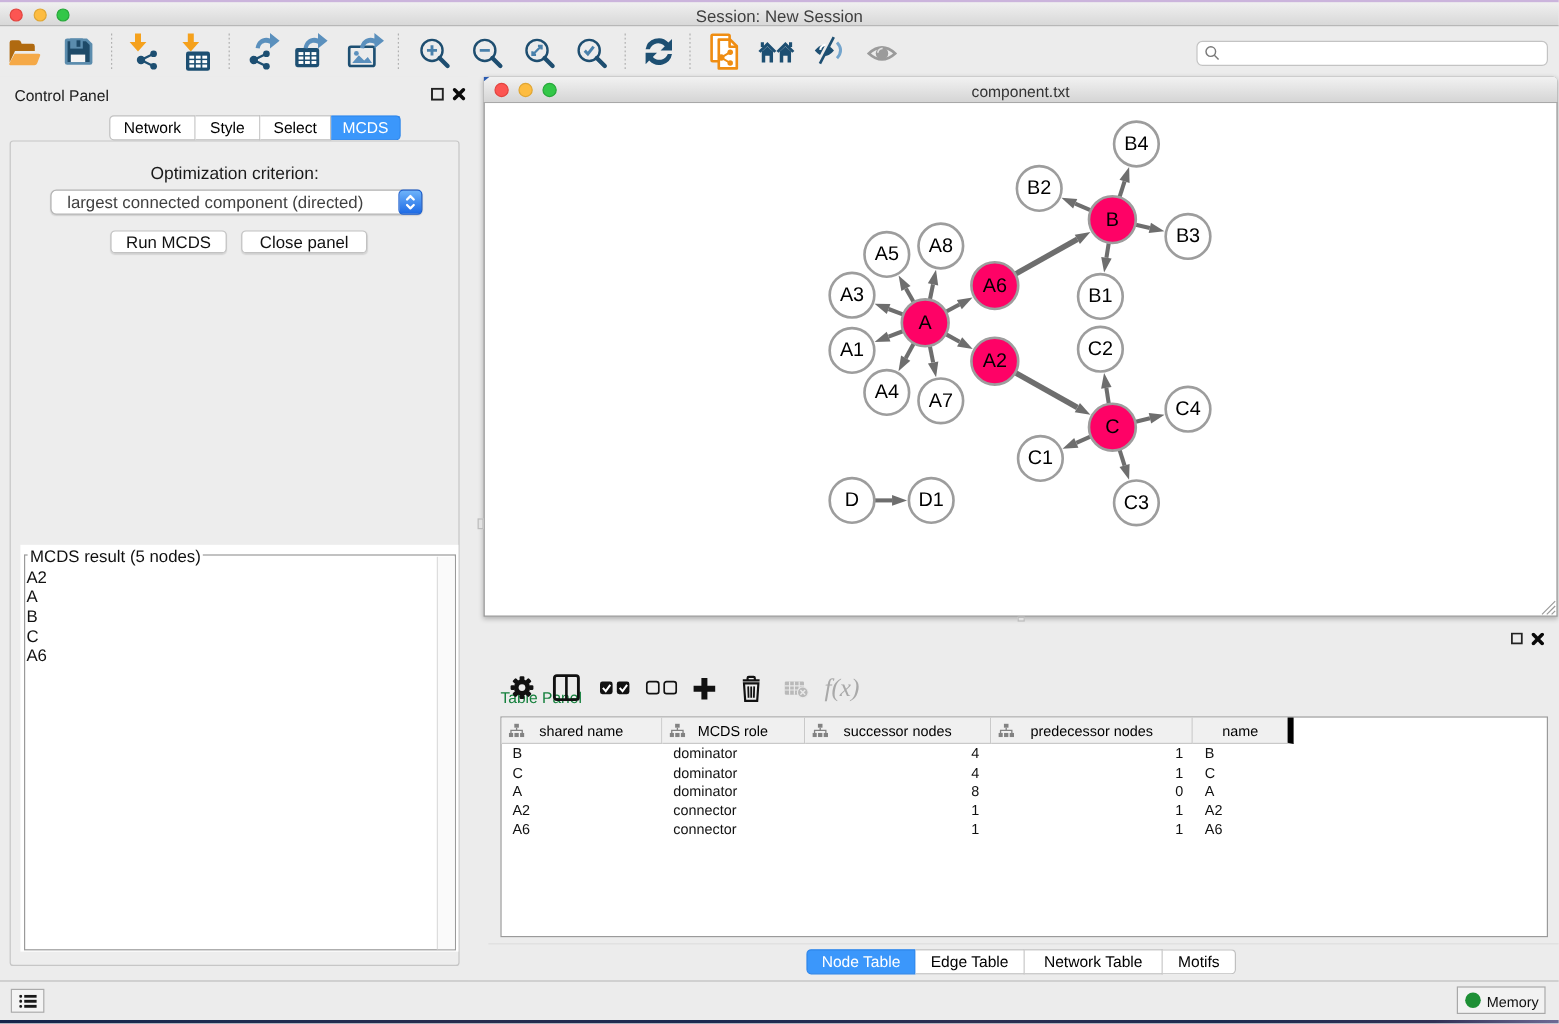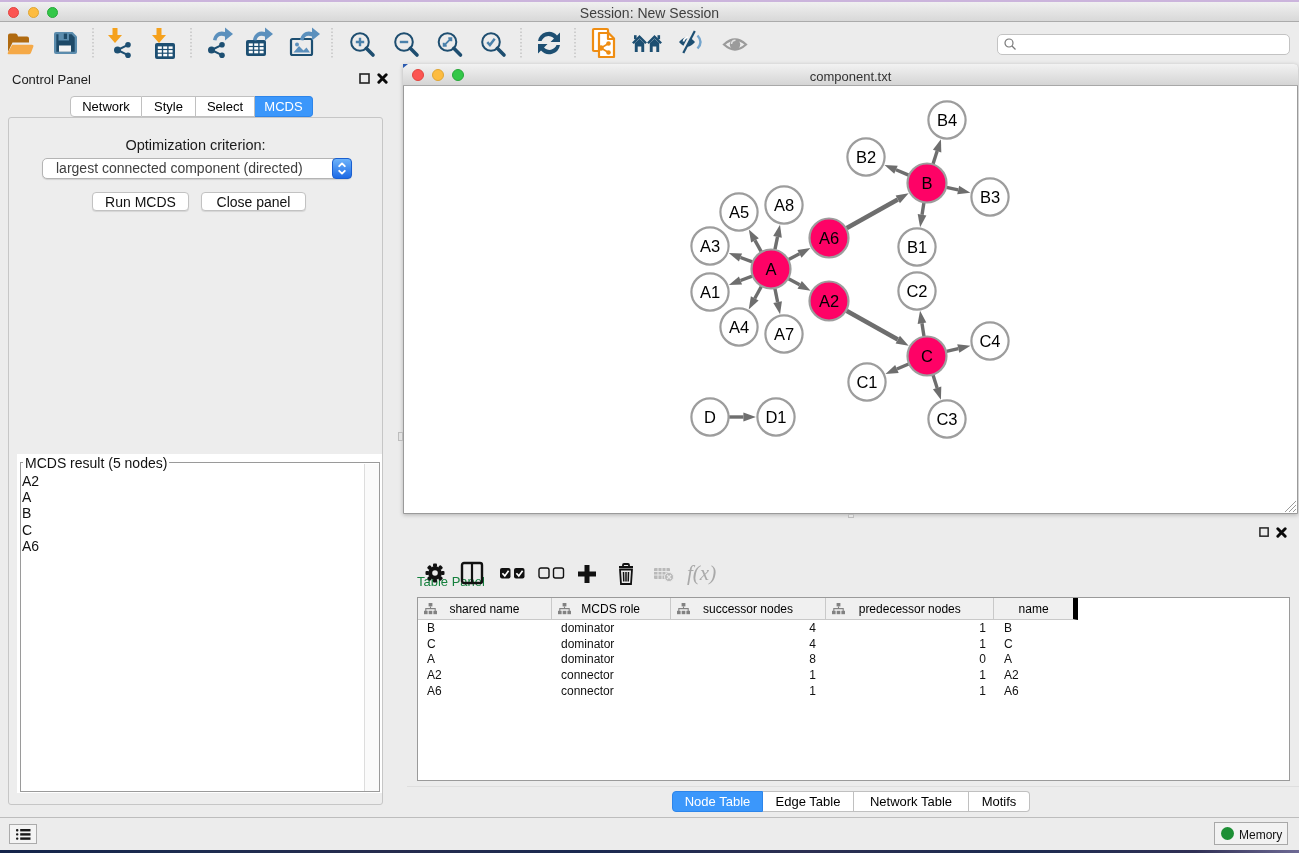--- a/index.html
+++ b/index.html
@@ -181,21 +181,21 @@
 
 <div class="abs" style="left:0;top:64px;width:390px;height:753px;background:#ececec;"></div>
 <div class="abs" style="left:12px;top:72px;font-size:13px;color:#202020;">Control Panel</div>
 <svg class="abs" style="left:359px;top:73px;" width="12" height="12" viewBox="0 0 12 12">
     <rect x="1" y="1" width="9" height="9" fill="none" stroke="#222" stroke-width="1.6"></rect>
   </svg>
 <svg class="abs" style="left:377px;top:73px;" width="11" height="11" viewBox="0 0 12 12">
     <path d="M2 2 L10 10 M10 2 L2 10" stroke="#0a0a0a" stroke-width="3.2" stroke-linecap="round"></path>
   </svg>
 
-<div class="abs" style="left:70px;top:96px;height:21px;display:flex;font-size:13px;">
+<div class="abs" style="left:91px;top:96px;height:21px;display:flex;font-size:13px;">
   <div style="width:72px;background:#fff;border:1px solid #c0c0c0;border-radius:4px 0 0 4px;display:flex;align-items:center;justify-content:center;">Network</div>
   <div style="width:54px;background:#fff;border:1px solid #c0c0c0;border-left:none;display:flex;align-items:center;justify-content:center;">Style</div>
   <div style="width:59px;background:#fff;border:1px solid #c0c0c0;border-left:none;display:flex;align-items:center;justify-content:center;">Select</div>
   <div style="width:58px;background:#3b97fb;border:1px solid #2d85ea;border-left:none;border-radius:0 4px 4px 0;display:flex;align-items:center;justify-content:center;color:#fff;">MCDS</div>
 </div>
 
 <div class="abs" style="left:8px;top:117px;width:375px;height:688px;background:#ededed;border:1px solid #c6c6c6;border-radius:3px;"></div>
 <div class="abs" style="left:8px;top:137px;width:375px;text-align:center;font-size:14.5px;color:#1a1a1a;">Optimization criterion:</div>
 <div class="abs" style="left:42px;top:158px;width:310px;height:21px;background:#fff;border:1px solid #b4b4b4;border-radius:5px;box-shadow:0 1px 1px rgba(0,0,0,0.12);"></div>
 <div class="abs" style="left:56px;top:160px;font-size:14px;color:#404040;">largest connected component (directed)</div>

